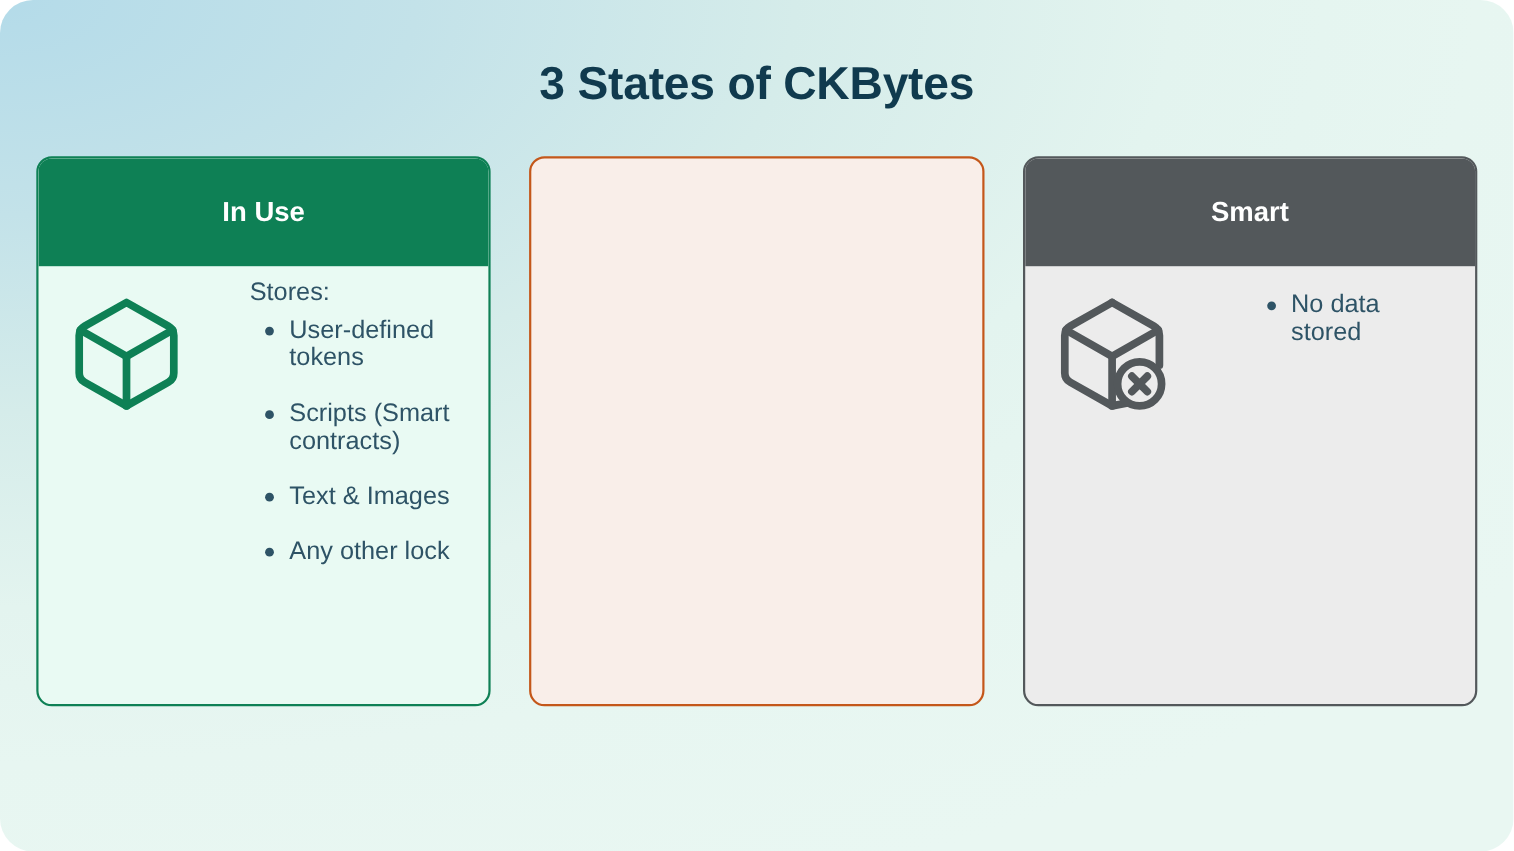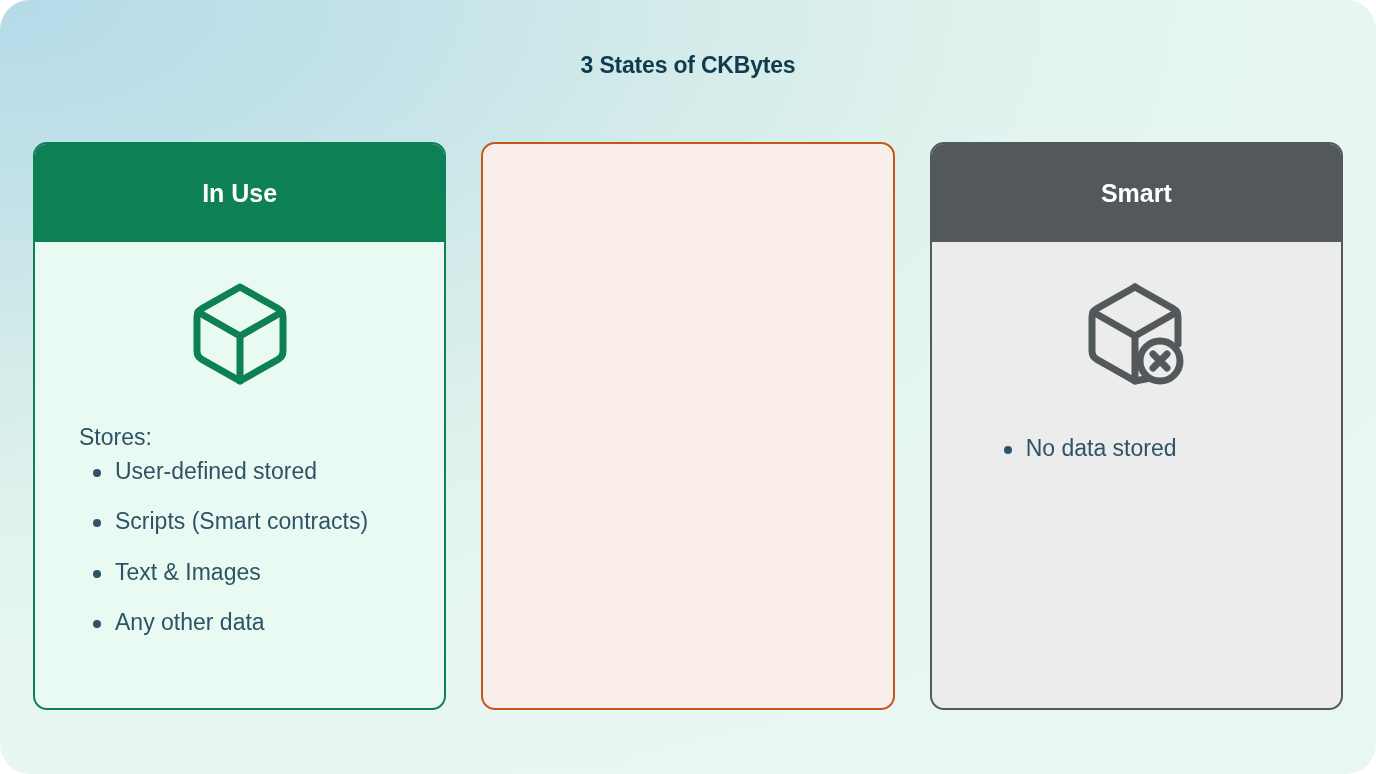--- a/index.html
+++ b/index.html
@@ -22,31 +22,31 @@
     overflow: hidden;
     background:
       radial-gradient(125% 115% at 0% 0%, #b4dbe9 0%, #c3e2e9 22%, #d5ecea 42%, #e3f4ef 62%, #e7f6f1 78%, #e9f7f2 100%);
   }
   .title {
     position: absolute;
     top: 52px;
     left: 0;
     width: 100%;
     text-align: center;
-    font-size: 23px;
+    font-size: 42px;
     font-weight: bold;
     color: #103a4e;
     letter-spacing: -0.2px;
   }
   .cards {
     position: absolute;
     top: 142px;
     left: 33px;
     width: 1310px;
-    height: 568px;
+    height: 500px;
     display: flex;
     gap: 35px;
   }
   .card {
     flex: 1 1 0;
     display: flex;
     flex-direction: column;
     border-radius: 14px;
     border: 2px solid transparent;
     box-sizing: border-box;
@@ -58,22 +58,22 @@
     display: flex;
     align-items: center;
     justify-content: center;
     color: #ffffff;
     font-size: 25px;
     font-weight: bold;
   }
   .card-body {
     flex: 1 1 auto;
     display: flex;
-    flex-direction: column;
-    padding: 12px;
+    flex-direction: row;
+    padding: 0;
   }
   .icon-wrap {
     height: 160px;
     flex: 0 0 160px;
     display: flex;
     align-items: center;
     justify-content: center;
   }
   .content {
     padding: 0 30px;
@@ -140,24 +140,24 @@
         <div class="icon-wrap">
           <svg width="96" height="104" viewBox="0 0 96 104" fill="none" aria-hidden="true">
             <path d="M48 5 L86 26.5 C89.5 28.5 91 31 91 35 L91 69 C91 73 89.5 75.5 86 77.5 L48 99 L10 77.5 C6.5 75.5 5 73 5 69 L5 35 C5 31 6.5 28.5 10 26.5 Z" stroke="#0e8055" stroke-width="7" stroke-linejoin="round" stroke-linecap="round"></path>
             <path d="M6 30 L48 54 L90 30" stroke="#0e8055" stroke-width="7" stroke-linejoin="round" stroke-linecap="round"></path>
             <path d="M48 54 L48 99" stroke="#0e8055" stroke-width="7" stroke-linejoin="round" stroke-linecap="round"></path>
           </svg>
         </div>
         <div class="content">
           <div class="stores-label">Stores:</div>
           <ul class="bullets">
-            <li>User-defined stored</li>
+            <li>User-defined tokens</li>
             <li>Scripts (Smart contracts)</li>
             <li>Text &amp; Images</li>
-            <li>Any other data</li>
+            <li>Any other lock</li>
           </ul>
         </div>
       </div>
     </div>
 
     <div class="card orange">
     </div>
 
     <div class="card gray">
       <div class="card-header">

